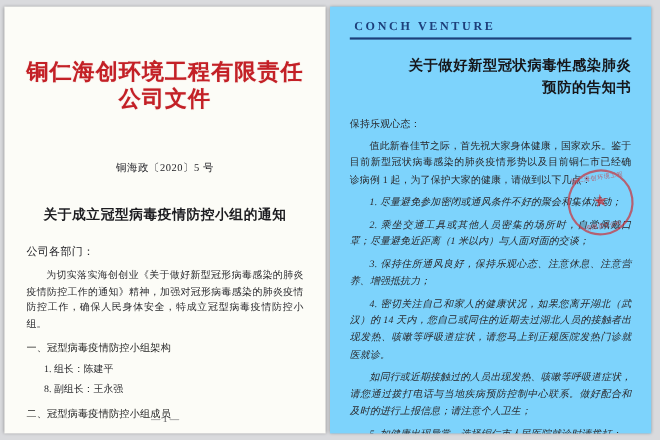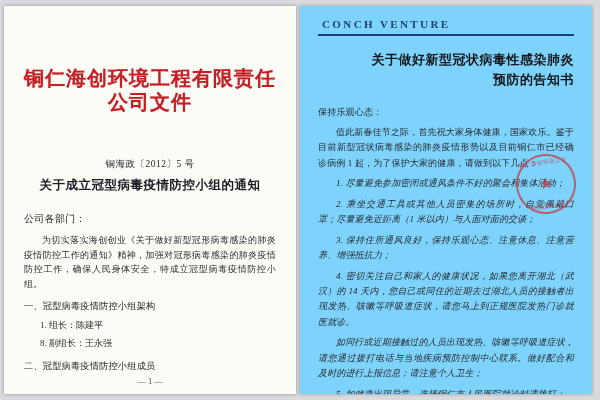--- a/index.html
+++ b/index.html
@@ -27,21 +27,21 @@
     position: relative;
     background: #fdfdf8;
     box-shadow: 0 0 3px rgba(0,0,0,0.35);
     box-sizing: border-box;
     overflow: hidden;
   }
   
   .page-left {
     width: 292px;
     height: 388px;
-    padding: 14px 20px 10px 20px;
+    padding: 2px 20px 10px 20px;
     background: #fcfcf7;
   }
   .doc-title {
     text-align: center;
     color: #c32026;
     font-family: "Liberation Serif", serif;
     font-weight: bold;
     font-size: 20px;
     letter-spacing: 1px;
     margin-top: 46px;
@@ -59,21 +59,21 @@
     font-size: 9.5px;
     color: #25252a;
     margin-top: 30px;
     letter-spacing: 0.5px;
   }
   .doc-subject {
     text-align: center;
     font-size: 12.5px;
     font-weight: bold;
     color: #1c1c20;
-    margin-top: 6px;
+    margin-top: 28px;
     letter-spacing: 0.5px;
     font-family: Liberation Serif, serif;
   }
   .dept-line {
     font-size: 10px;
     color: #25252a;
     margin-top: 18px;
     letter-spacing: 0.3px;
   }
   .body-p {
@@ -202,21 +202,21 @@
   }
 </style>
 </head>
 <body>
 
 <div class="stage">
 
   <div class="page page-left">
     <div class="doc-title">铜仁海创环境工程有限责任公司文件</div>
     <div class="red-rule"></div>
-    <div class="doc-number">铜海政〔2012〕5 号</div>
+    <div class="doc-number">铜海政〔2020〕5 号</div>
     <div class="doc-subject">关于成立冠型病毒疫情防控小组的通知</div>
     <div class="dept-line">公司各部门：</div>
     <div class="body-p indent">为切实落实海创创业《关于做好新型冠形病毒感染的肺炎疫情防控工作的通知》精神，加强对冠形病毒感染的肺炎疫情防控工作，确保人民身体安全，特成立冠型病毒疫情防控小组。</div>
     <div class="sub-head">一、冠型病毒疫情防控小组架构</div>
     <div class="sub-item">1. 组长：陈建平</div>
     <div class="sub-item">8. 副组长：王永强</div>
     <div class="sub-head">二、冠型病毒疫情防控小组成员</div>
     <div class="page-foot">— 1 —</div>
   </div>
 

